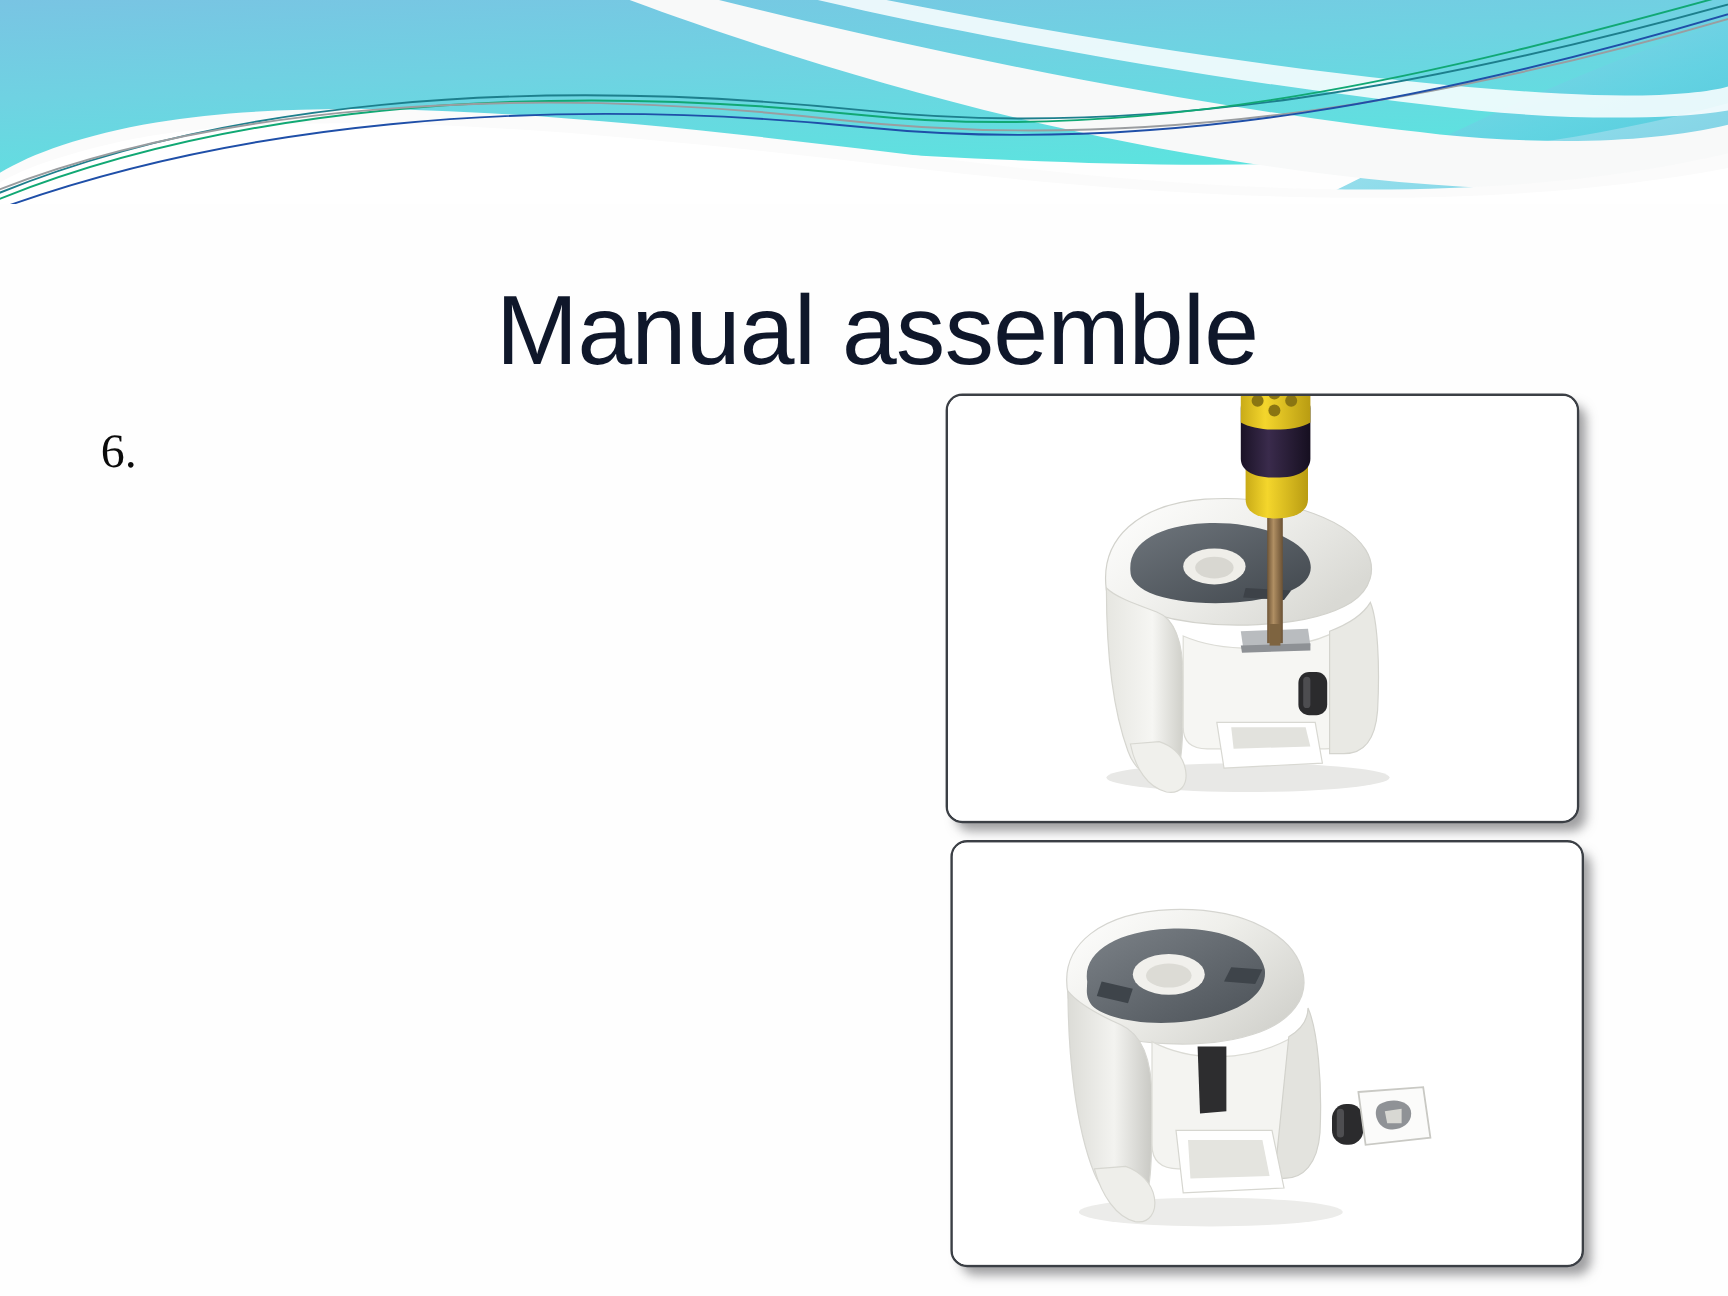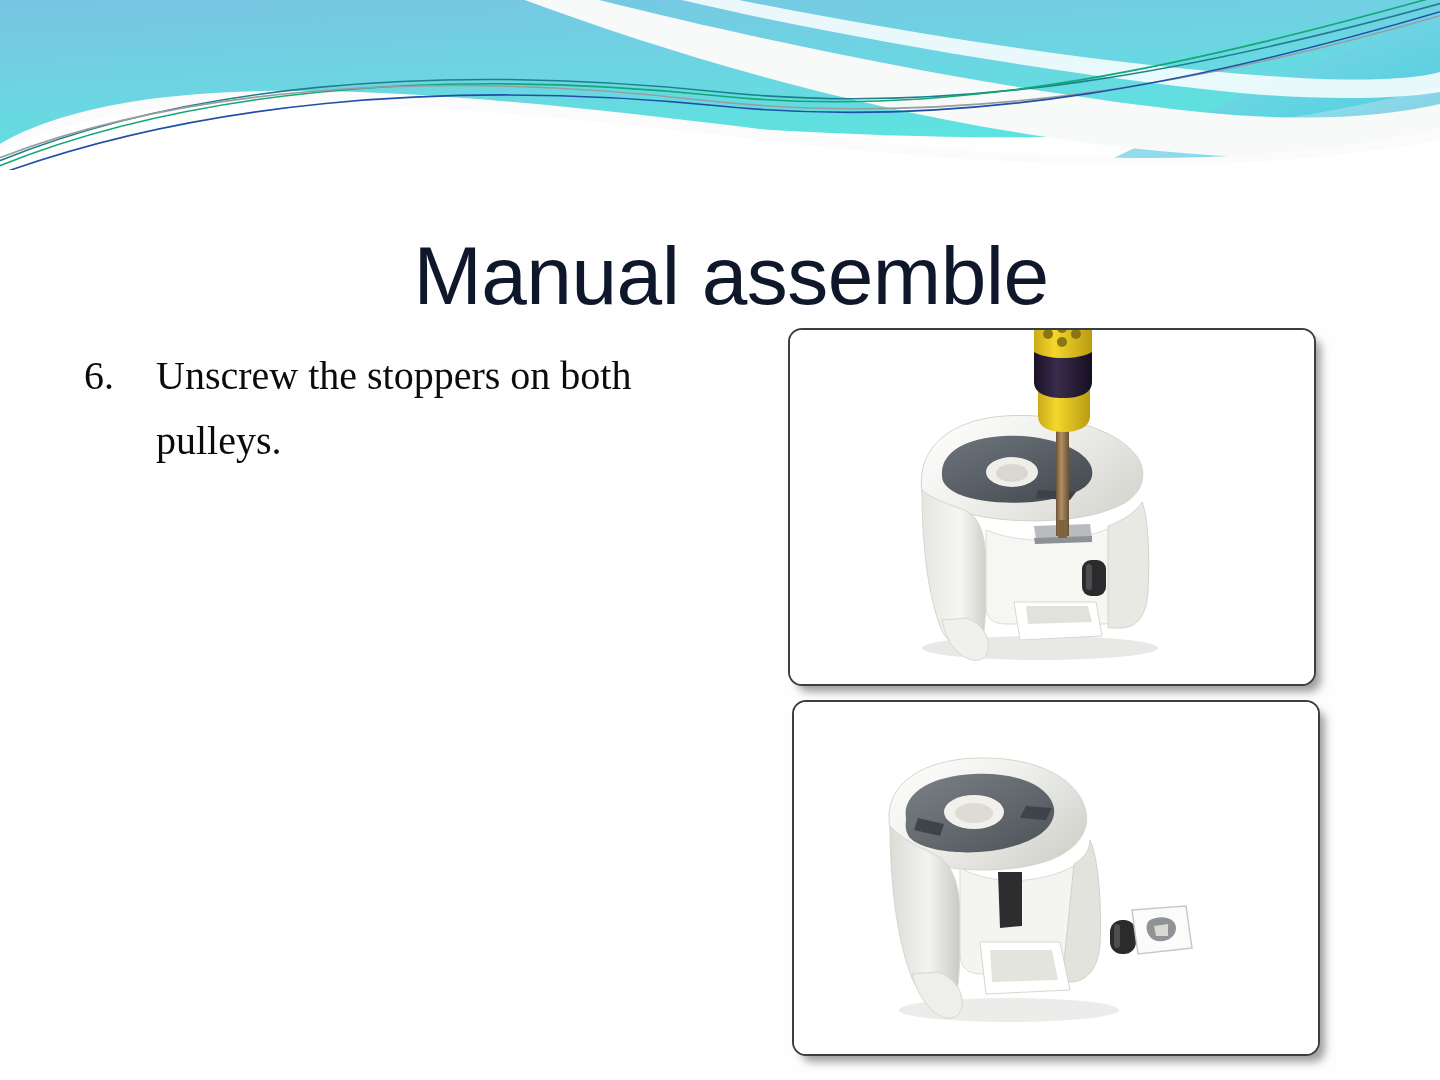--- a/index.html
+++ b/index.html
@@ -146,21 +146,20 @@
     <path d="M-6,168 C180,92 430,66 720,96 C960,121 1200,62 1446,-6" fill="none" stroke="#11a874" stroke-width="1.6"></path>
     <path d="M-6,160 C170,90 420,68 700,100 C950,128 1200,86 1446,14" fill="none" stroke="#9a9da0" stroke-width="1.6"></path>
     <path d="M-6,176 C190,104 440,78 720,106 C970,131 1210,80 1446,10" fill="none" stroke="#1f4fa8" stroke-width="1.6"></path>
   </svg>
 
   <h1 id="title">Manual assemble</h1>
 
   <div id="body-list">
     <div class="list-item">
       <span class="list-marker">6.</span>
-      <span class="list-text">Unscrew the stoppers on both pulleys.</span>
     </div>
   </div>
 
   <div class="pic-frame" id="pic-frame-1">
     <svg class="pic-svg" viewBox="0 0 524 354" xmlns="http://www.w3.org/2000/svg">
       <defs>
         <linearGradient id="p1body" x1="0" y1="0" x2="1" y2="0.6">
           <stop offset="0%" stop-color="#ffffff"></stop>
           <stop offset="45%" stop-color="#f2f2ef"></stop>
           <stop offset="100%" stop-color="#d9d9d4"></stop>

